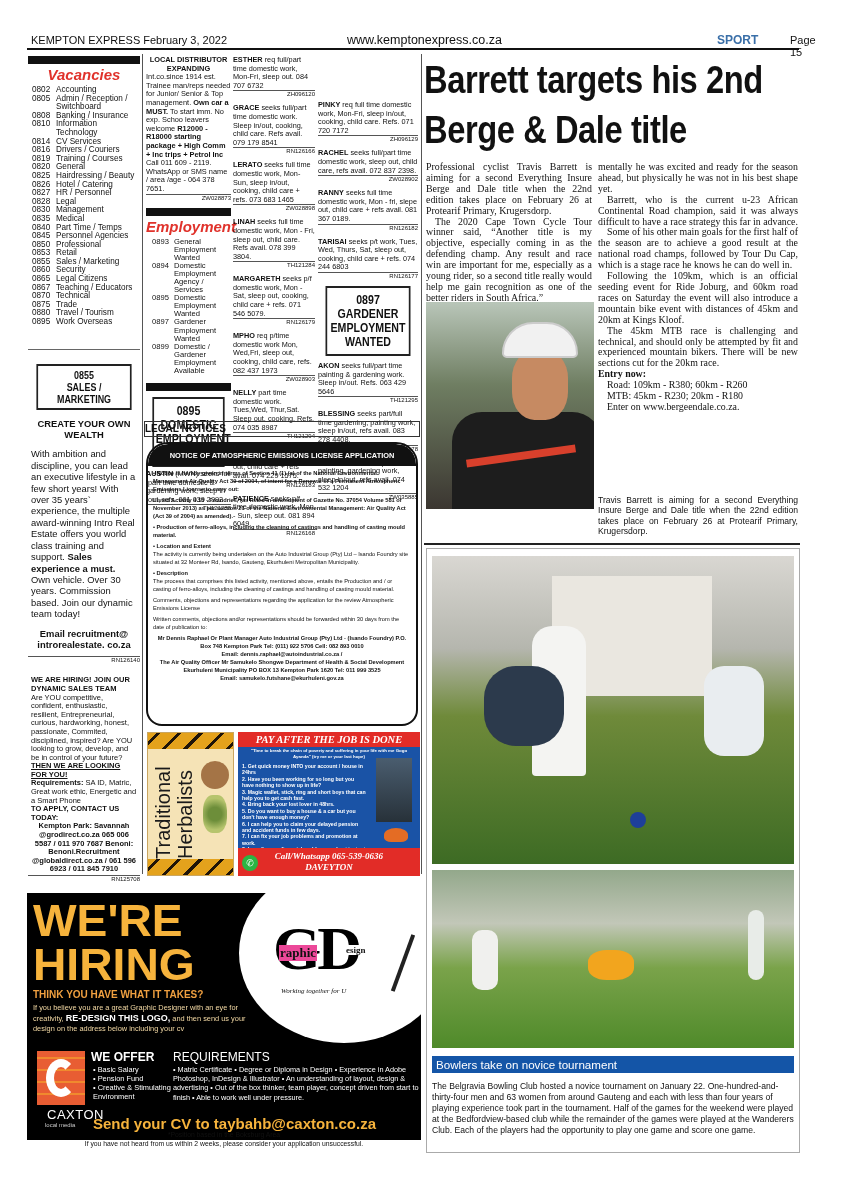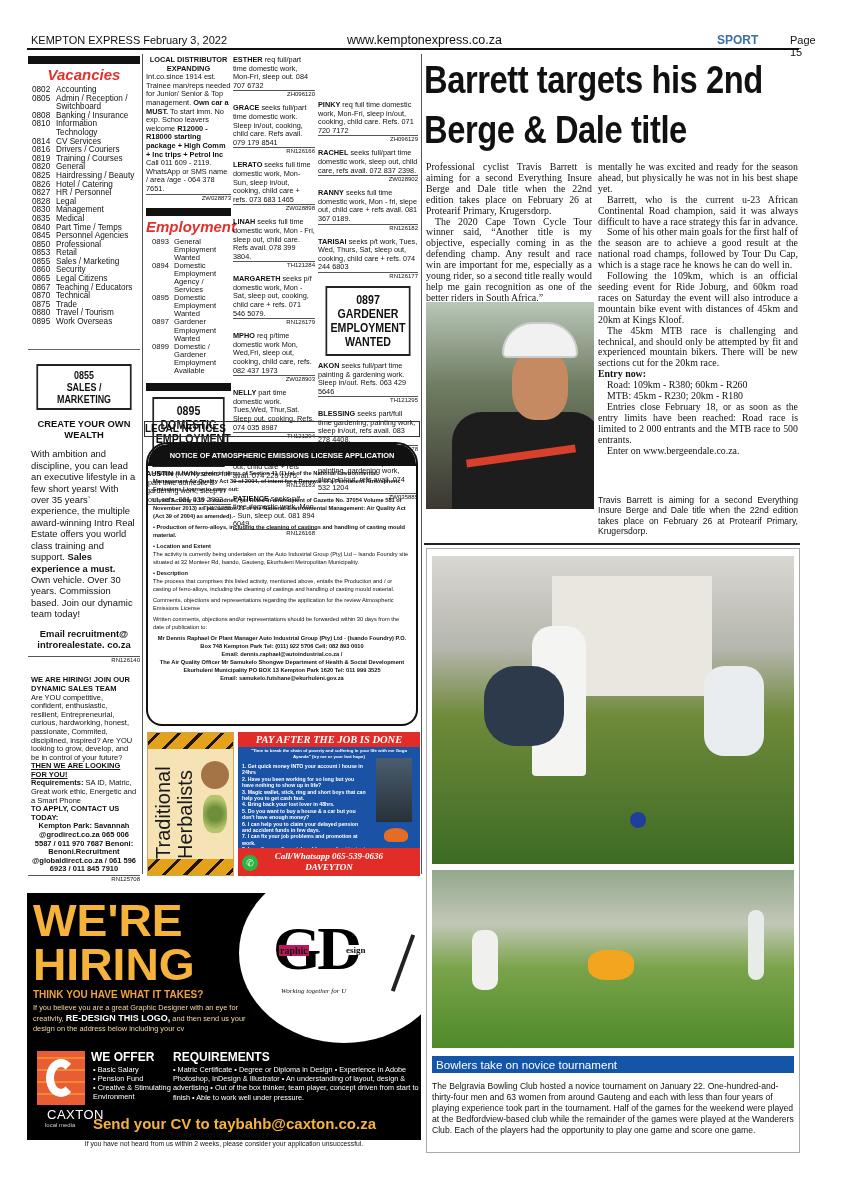--- a/index.html
+++ b/index.html
@@ -67,31 +67,31 @@
   .herb2 .wa { position: absolute; left: 4px; bottom: 5px; width: 16px; height: 16px; border-radius: 50%; background: #2bb543; color: #fff; font-size: 9px; text-align: center; line-height: 16px; }
 
   
   .hire { position: absolute; left: 27px; top: 880px; width: 394px; height: 247px; background: #000; overflow: hidden; margin-top: 13px; }
   .hire .big { position: absolute; left: 6px; top: 6px; color: #f6b33c; font-family: "Liberation Sans", sans-serif; font-weight: bold; font-size: 44px; line-height: 44px; transform: scaleX(1.05); transform-origin: left; }
   .hire .think { position: absolute; left: 6px; top: 96px; color: #f0a040; font-weight: bold; font-size: 10px; }
   .hire .bel { position: absolute; left: 6px; top: 110px; width: 215px; color: #f3d9a4; font-size: 7.4px; line-height: 10px; }
   .hire .bel .w { color: #fff; font-size: 9px; font-weight: bold; }
   .hire .circle { position: absolute; left: 212px; top: -30px; width: 210px; height: 180px; border-radius: 50%; background: #fff; }
   .hire .gd { position: absolute; left: 246px; top: 22px; font-family: "Liberation Serif", serif; font-weight: bold; font-size: 62px; line-height: 66px; color: #000; letter-spacing: -4px; }
-  .hire .gd1 { position: absolute; left: 252px; top: 52px; font-family: "Liberation Serif", serif; font-size: 10px; font-weight: bold; background: #be185d; padding: 0 1px; }
+  .hire .gd1 { position: absolute; left: 252px; top: 52px; font-family: "Liberation Serif", serif; font-size: 13px; font-weight: bold; background: #ec4899; padding: 0 1px; }
   .hire .gd2 { position: absolute; left: 318px; top: 52px; font-family: "Liberation Serif", serif; font-size: 9px; font-weight: bold; background: #fff; padding: 0 1px; }
   .hire .tag { position: absolute; left: 254px; top: 94px; font-family: "Liberation Serif", serif; font-style: italic; font-size: 7px; color: #111; }
   .hire .pencil { position: absolute; left: 374px; top: 40px; width: 4px; height: 60px; background: #222; transform: rotate(20deg); }
   .hire .logo { position: absolute; left: 10px; top: 158px; width: 48px; height: 54px; background: repeating-linear-gradient(0deg,#e85d33 0 10px,#f08a2e 10px 12px), #e85d33; }
   .hire .logo .cc { position: absolute; left: 9px; top: 8px; width: 30px; height: 38px; border: 8px solid #fff; border-right-color: transparent; border-radius: 50%; }
   .hire .caxton { position: absolute; left: 20px; top: 214px; color: #fff; font-size: 13px; letter-spacing: 0.5px; }
   .hire .lm { position: absolute; left: 18px; top: 229px; color: #ccc; font-size: 6px; }
   .hire .offer-h { position: absolute; left: 64px; top: 157px; color: #fff; font-weight: bold; font-size: 12px; }
   .hire .offer { position: absolute; left: 66px; top: 172px; color: #fff; font-size: 7.4px; line-height: 9px; width: 80px; }
-  .hire .req-h { position: absolute; left: 146px; top: 157px; color: #fff; font-weight: bold; font-size: 12px; }
+  .hire .req-h { position: absolute; left: 146px; top: 157px; color: #fff; font-weight: normal; font-size: 12px; }
   .hire .req { position: absolute; left: 146px; top: 172px; color: #fff; font-size: 7.3px; line-height: 9.2px; width: 246px; }
   .hire .send { position: absolute; left: 66px; top: 222px; color: #f6b33c; font-weight: bold; font-size: 15px; }
   .hire-note { position: absolute; left: 27px; top: 1130px; width: 394px; text-align: center; font-size: 6.8px; line-height: 9px; }
 
   
   .headline { position: absolute; left: 424px; top: 55px; width: 376px; font-family: "Liberation Sans", sans-serif; font-weight: bold; font-size: 38px; line-height: 50px; letter-spacing: -0.5px; transform: scaleX(0.86); transform-origin: left; white-space: nowrap; }
   .art1 { position: absolute; left: 426px; top: 162px; width: 166px; font-family: "Liberation Serif", serif; font-size: 9.9px; line-height: 10.9px; text-align: justify; }
   .art2 { position: absolute; left: 598px; top: 162px; width: 200px; font-family: "Liberation Serif", serif; font-size: 9.9px; line-height: 10.9px; text-align: justify; }
   .art p { text-indent: 9px; }
   .art p.ni { text-indent: 0; }
@@ -443,21 +443,20 @@
 </div>
 <div class="art art2">
   <p class="ni">mentally he was excited and ready for the season ahead, but physically he was not in his best shape yet.</p>
   <p>Barrett, who is the current u-23 African Continental Road champion, said it was always difficult to have a race strategy this far in advance.</p>
   <p>Some of his other main goals for the first half of the season are to achieve a good result at the national road champs, followed by Tour Du Cap, which is a stage race he knows he can do well in.</p>
   <p>Following the 109km, which is an official seeding event for Ride Joburg, and 60km road races on Saturday the event will also introduce a mountain bike event with distances of 45km and 20km at Kings Kloof.</p>
   <p>The 45km MTB race is challenging and technical, and should only be attempted by fit and experienced mountain bikers. There will be new sections cut for the 20km race.</p>
   <p class="h">Entry now:</p>
   <p>Road: 109km - R380; 60km - R260</p>
   <p>MTB: 45km - R230; 20km - R180</p>
-  <p>Entries close February 18, or as soon as the entry limits have been reached: Road race is limited to 2 000 entrants and the MTB race to 500 entrants.</p>
   <p>Enter on www.bergeendale.co.za.</p>
 </div>
 <div class="caption1">Travis Barrett is aiming for a second Everything Insure Berge and Dale title when the 22nd edition takes place on February 26 at Protearif Primary, Krugersdorp.</div>
 <div class="divline"></div>
 
 <div class="bowlbox"></div>
 <div class="bowl1">
   <div class="wall"></div>
   <div class="man2"></div>
   <div class="man1"></div>

